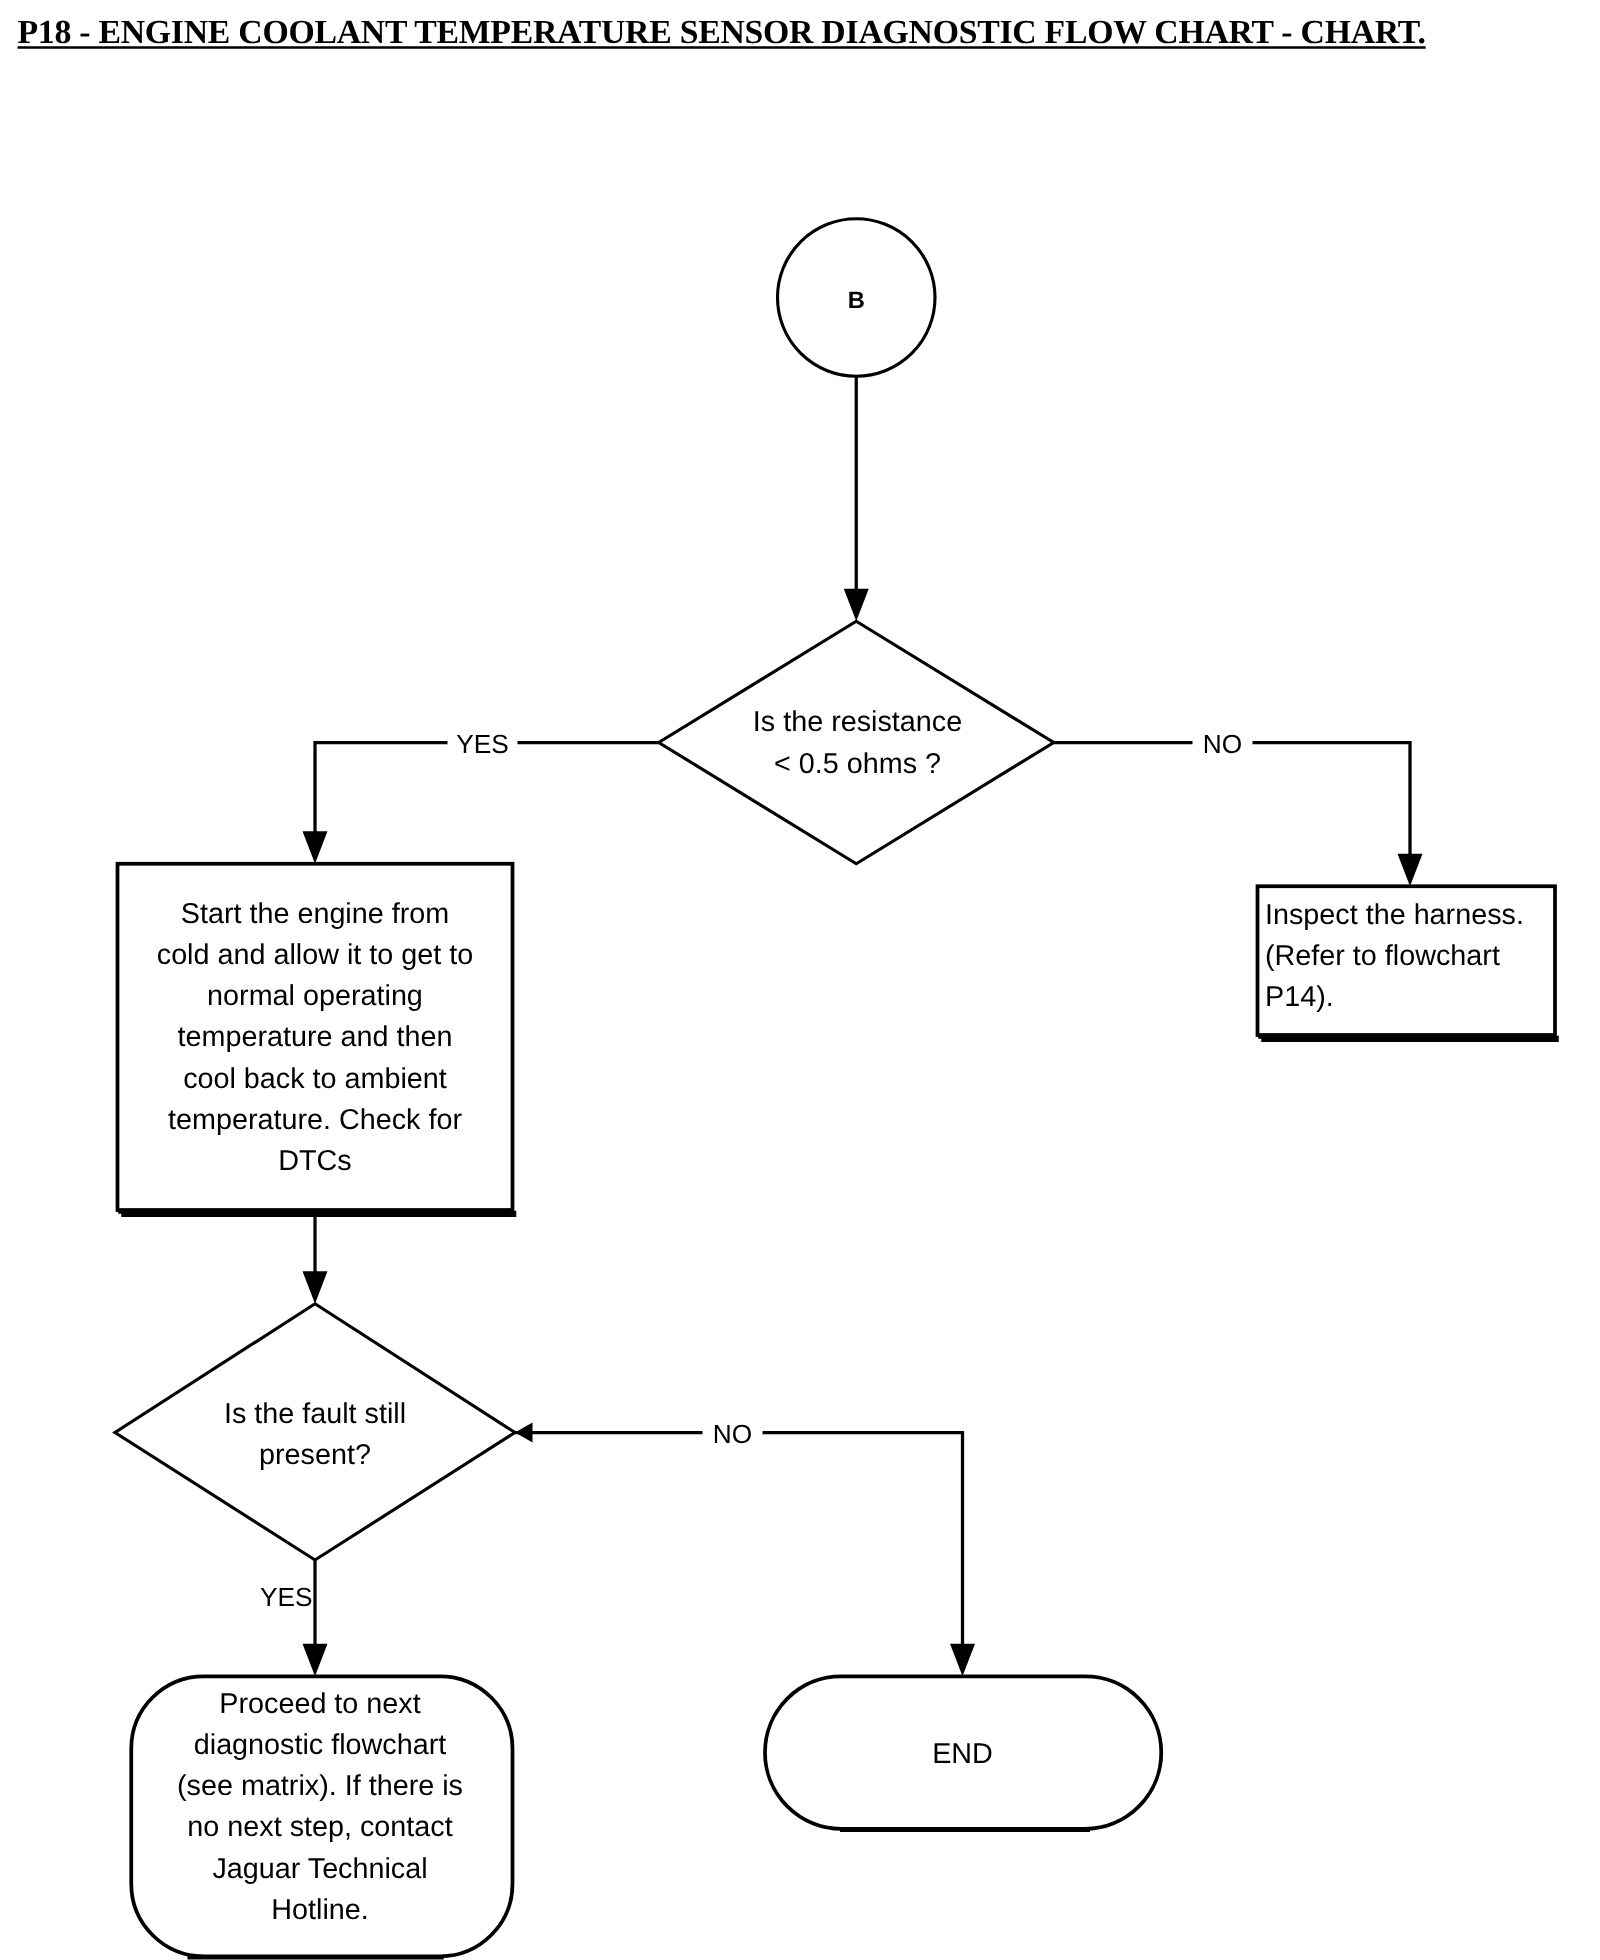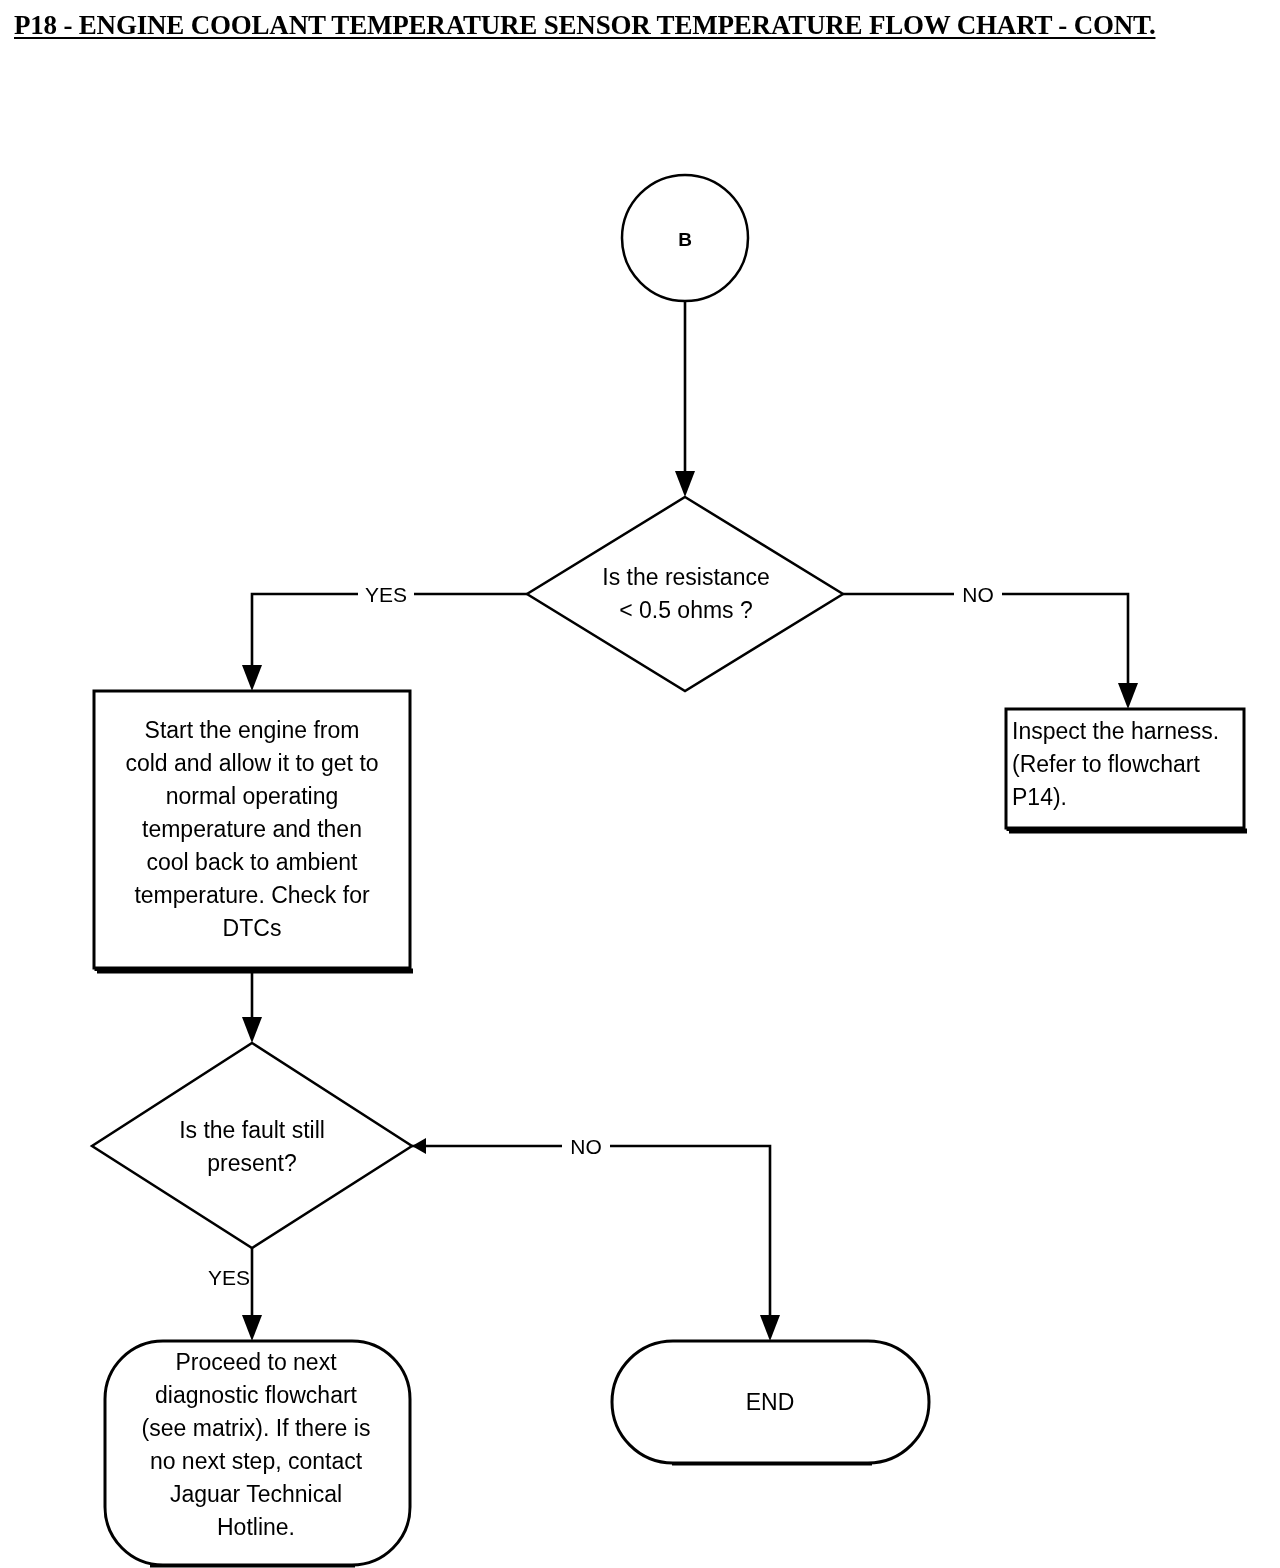--- a/index.html
+++ b/index.html
@@ -79,21 +79,21 @@
     text-anchor: middle;
   }
   .label-backing {
     fill: #ffffff;
     stroke: none;
   }
 </style>
 </head>
 <body>
 
-<div id="page-title">P18 - ENGINE COOLANT TEMPERATURE SENSOR TEMPERATURE FLOW CHART - CONT.</div>
+<div id="page-title">P18 - ENGINE COOLANT TEMPERATURE SENSOR DIAGNOSTIC FLOW CHART - CHART.</div>
 
 <svg id="flow-canvas" viewBox="0 0 1280 1568">
 
   <g>
     <path class="connector" d="M 685 301 L 685 478"></path>
     <polygon class="arrow-head" points="685,497 675,471 695,471"></polygon>
   </g>
 
   <g>
     <path class="connector" d="M 527 594 L 252 594 L 252 672"></path>

